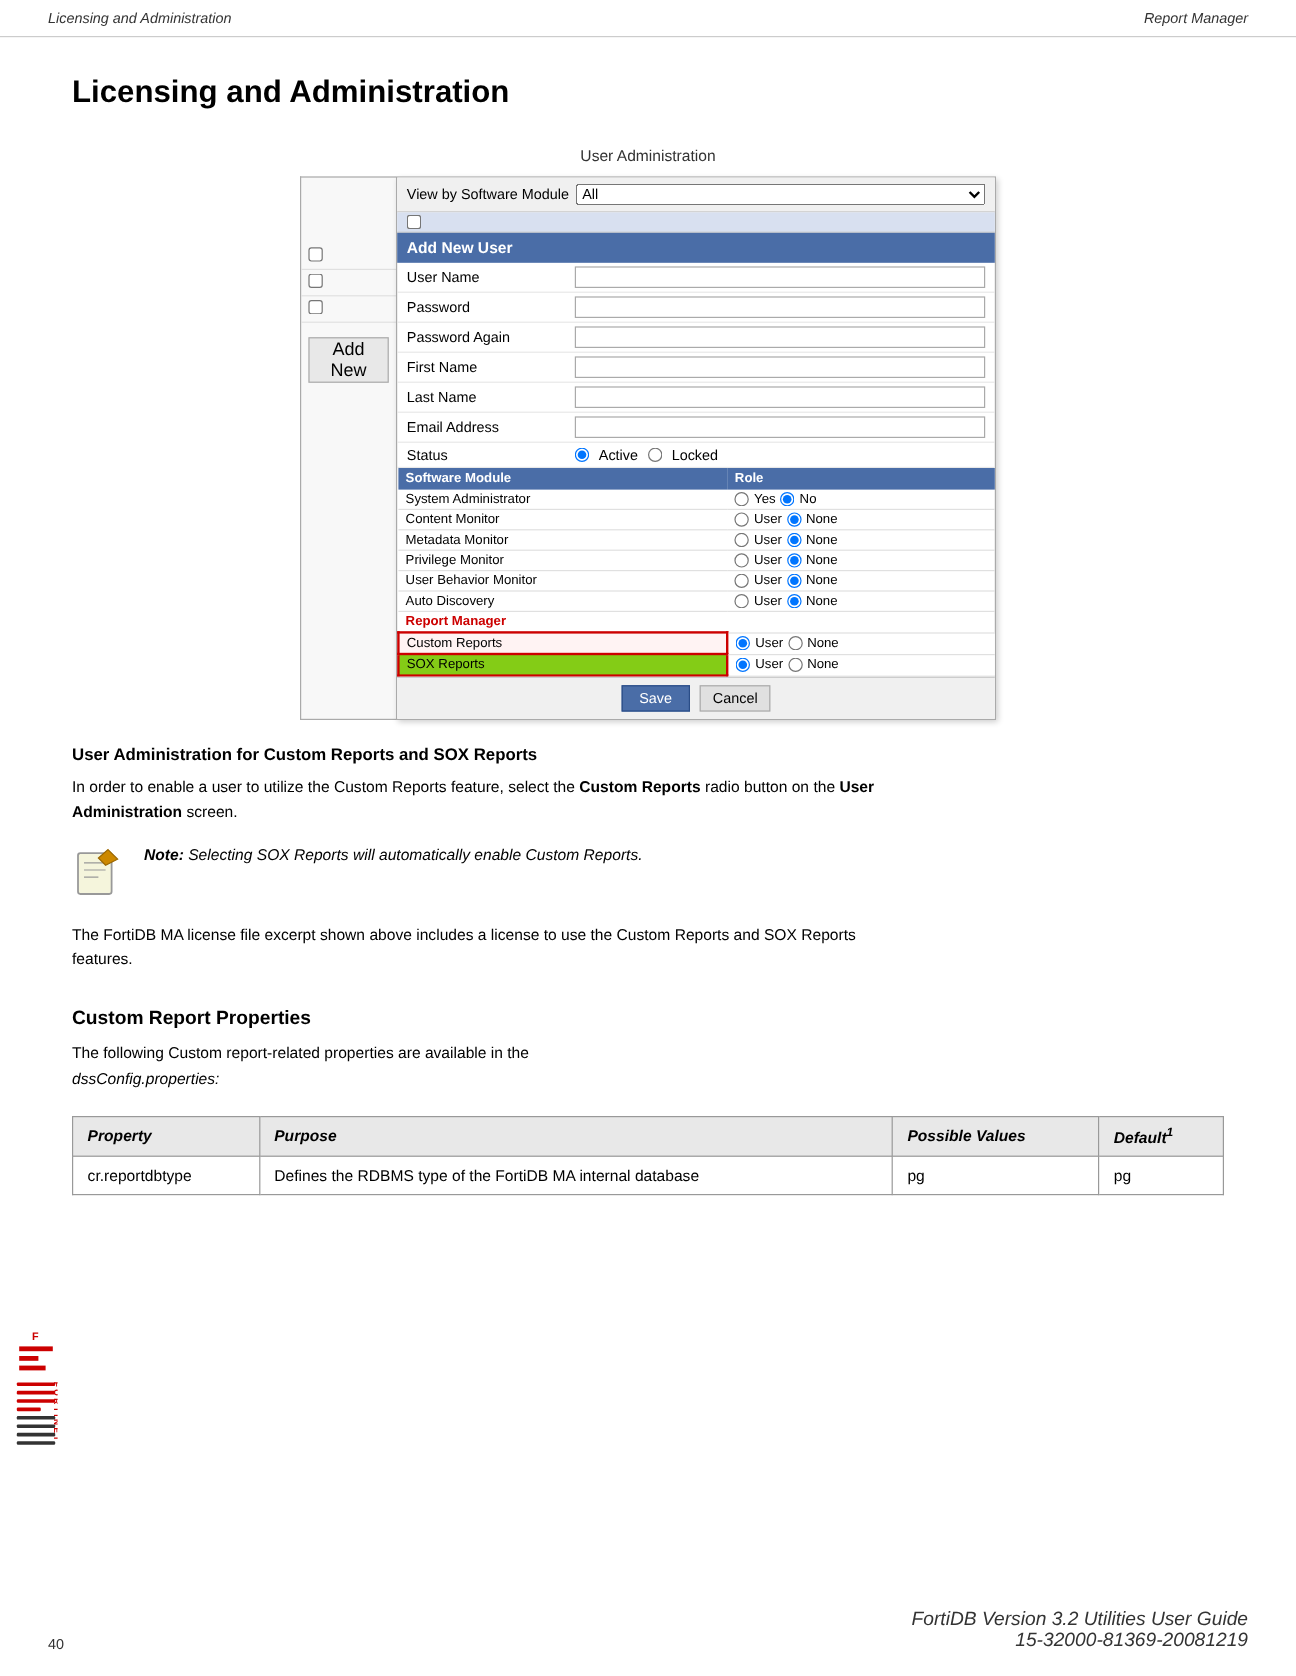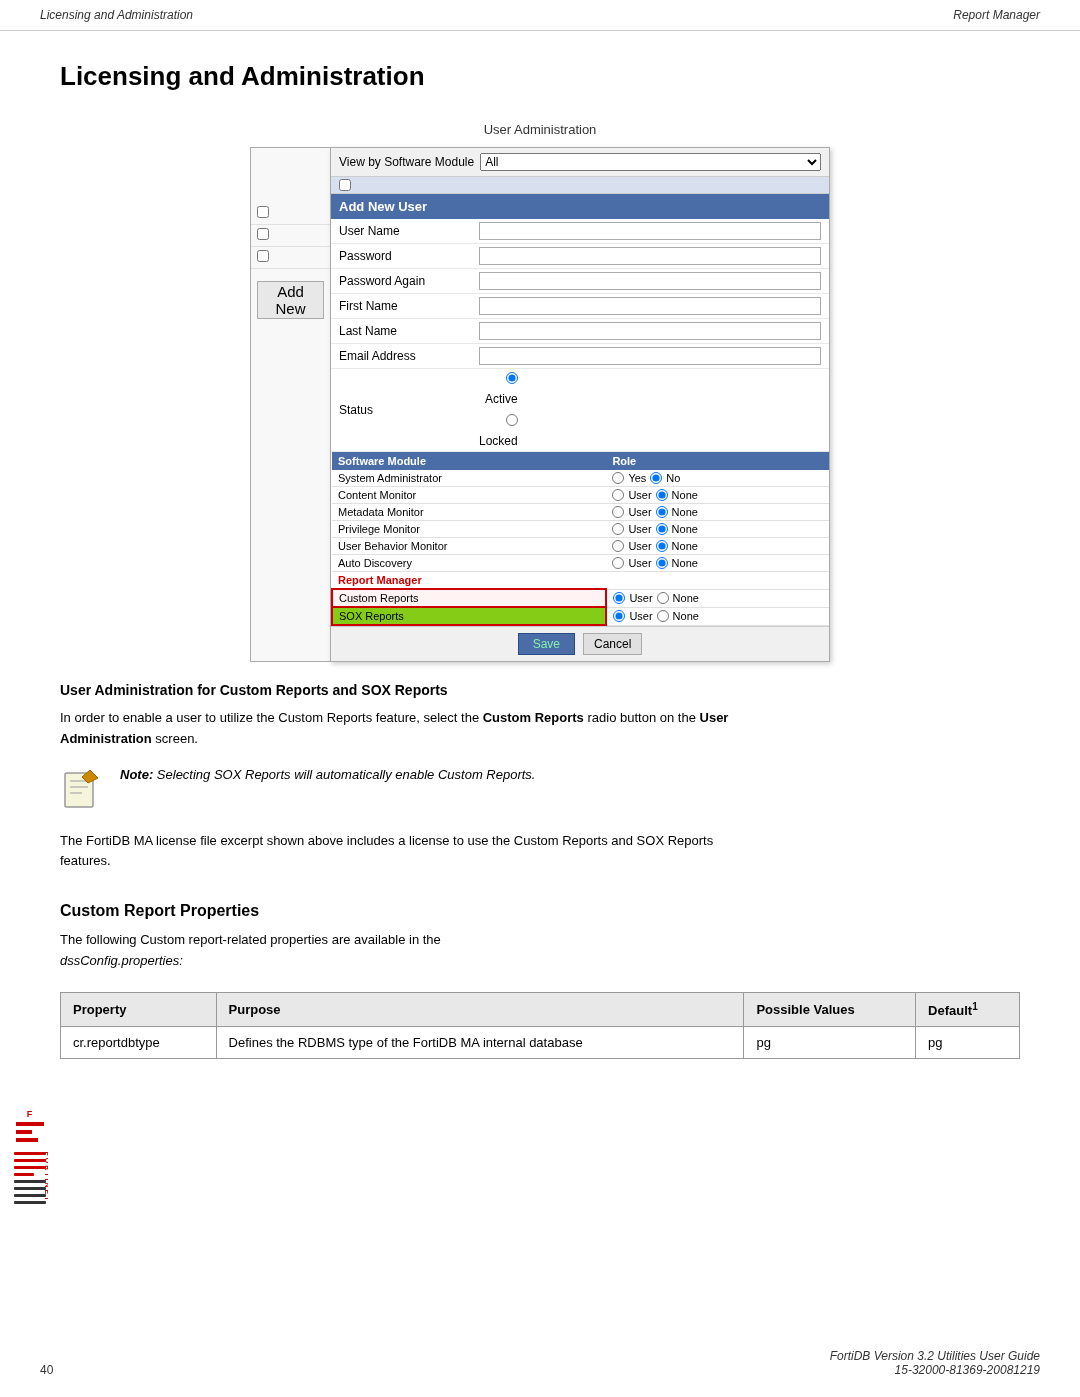--- a/index.html
+++ b/index.html
@@ -109,24 +109,23 @@
 
     .status-row {
       display: flex;
       align-items: center;
       padding: 3px 8px;
       border-bottom: 1px solid #e8e8e8;
     }
 
     .radio-group {
       display: flex;
-      align-items: flex-end;
+      align-items: center;
       gap: 8px;
       font-size: 12px;
-      flex-direction: column;
     }
 
     
     .module-table {
       width: 100%;
       border-collapse: collapse;
     }
 
     .module-table th {
       background: #4a6da7;
@@ -152,21 +151,21 @@
       display: flex;
       justify-content: center;
       gap: 8px;
       padding: 6px;
       background: #f0f0f0;
       border-top: 1px solid #ccc;
     }
 
     .btn-save {
       background: #4a6da7;
-      color: #86efac;
+      color: #ffffff;
       border: 1px solid #2a4d87;
       padding: 3px 14px;
       font-size: 12px;
       cursor: pointer;
     }
 
     .btn-cancel {
       background: #e0e0e0;
       color: #000;
       border: 1px solid #aaa;
@@ -225,36 +224,37 @@
       margin-top: 20px;
     }
 
     .property-table th {
       background: #e8e8e8;
       border: 1px solid #999;
       padding: 8px 12px;
       font-weight: bold;
       font-size: 13px;
       text-align: left;
+      font-style: italic;
     }
 
     .property-table td {
       border: 1px solid #999;
       padding: 8px 12px;
       font-size: 13px;
       vertical-align: top;
     }
 
     
     .page-footer {
       position: absolute;
       bottom: 20px;
       right: 40px;
       text-align: right;
-      font-size: 12px;
+      font-size: 16px;
       color: #333;
       font-style: italic;
     }
 
     .page-number {
       position: absolute;
       bottom: 20px;
       left: 40px;
       font-size: 12px;
       color: #333;

